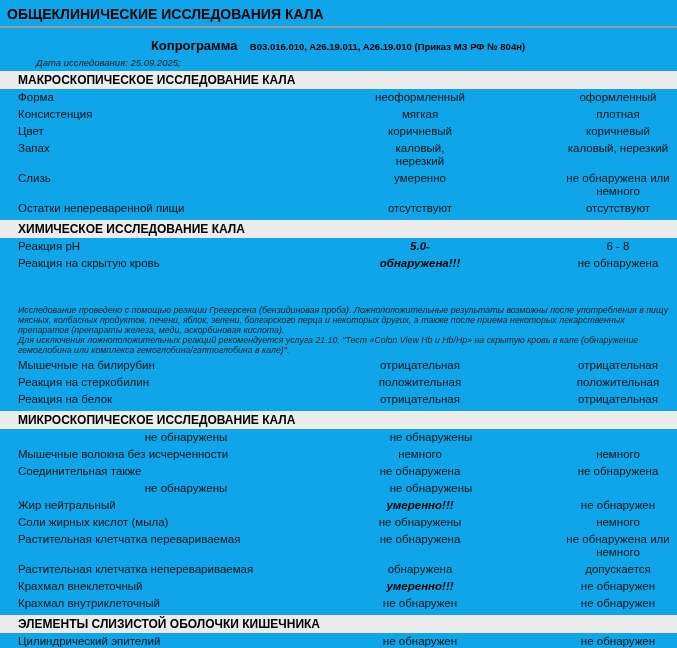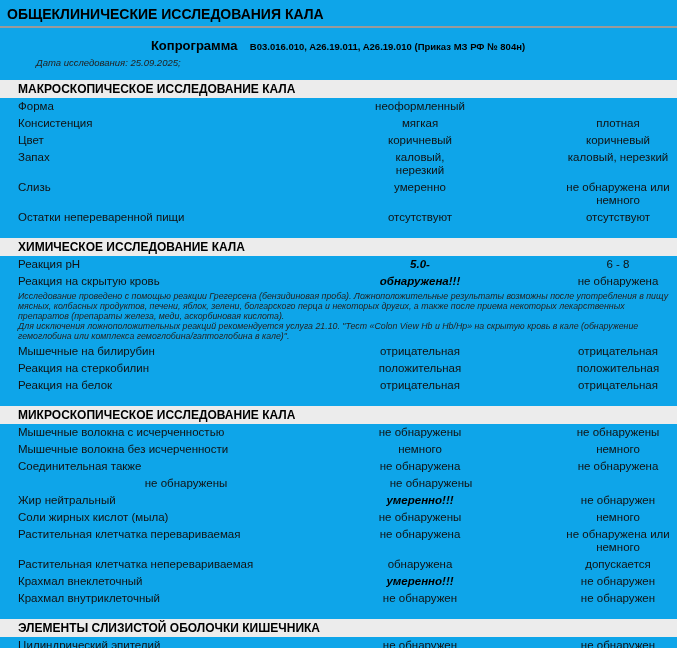--- a/index.html
+++ b/index.html
@@ -27,41 +27,42 @@
     font-size:9.5px;
     margin:3px 0 0 36px;
     color:#222;
   }
   .band {
     background:#ececec;
     font-weight:bold;
     font-size:12px;
     line-height:14px;
     padding:2px 0 2px 18px;
-    margin-top:12px;
+    margin-top:3px;
     color:#000;
   }
   .row {
     display:grid;
     grid-template-columns:372px 96px 1fr;
     padding:2px 0;
     font-size:11.5px;
     line-height:13px;
     color:#111;
   }
   .cell-name { padding-left:18px; }
   .cell-result { text-align:center; }
   .ref-box { width:118px; margin-left:auto; text-align:center; }
   .em { font-weight:bold; font-style:italic; color:#000; }
   .note {
     font-style:italic;
     font-size:8.8px;
     line-height:10px;
     padding:1px 8px 2px 18px;
     color:#222;
+    margin-top:32px;
   }
   .note p { margin:0; }
 </style>
 </head>
 <body>
 
 <div class="doc">
   <div class="title">ОБЩЕКЛИНИЧЕСКИЕ ИССЛЕДОВАНИЯ КАЛА</div>
   <div class="rule"></div>
   <div class="subheader">
@@ -69,20 +70,23 @@
     <span class="test-codes">B03.016.010, A26.19.011, A26.19.010 (Приказ МЗ РФ № 804н)</span>
   </div>
   <div class="study-date">Дата исследования: 25.09.2025;</div>
 
   <div>
       <div class="section">
         <div class="band">МАКРОСКОПИЧЕСКОЕ ИССЛЕДОВАНИЕ КАЛА</div>
         <div class="row">
           <div class="cell-name">Форма</div>
           <div class="cell-result"><span>неоформленный</span></div>
+          <div class="cell-ref">
+            <div class="ref-box">оформленный</div>
+          </div>
         </div>
         <div class="row">
           <div class="cell-name">Консистенция</div>
           <div class="cell-result"><span>мягкая</span></div>
           <div class="cell-ref">
             <div class="ref-box">плотная</div>
           </div>
         </div>
         <div class="row">
           <div class="cell-name">Цвет</div>
@@ -151,21 +155,20 @@
           <div class="cell-name">Реакция на белок</div>
           <div class="cell-result"><span>отрицательная</span></div>
           <div class="cell-ref">
             <div class="ref-box">отрицательная</div>
           </div>
         </div>
       </div>
       <div class="section">
         <div class="band">МИКРОСКОПИЧЕСКОЕ ИССЛЕДОВАНИЕ КАЛА</div>
         <div class="row">
-          <div class="cell-name">Мышечные волокна с исчерченностью</div>
           <div class="cell-result"><span>не обнаружены</span></div>
           <div class="cell-ref">
             <div class="ref-box">не обнаружены</div>
           </div>
         </div>
         <div class="row">
           <div class="cell-name">Мышечные волокна без исчерченности</div>
           <div class="cell-result"><span>немного</span></div>
           <div class="cell-ref">
             <div class="ref-box">немного</div>

